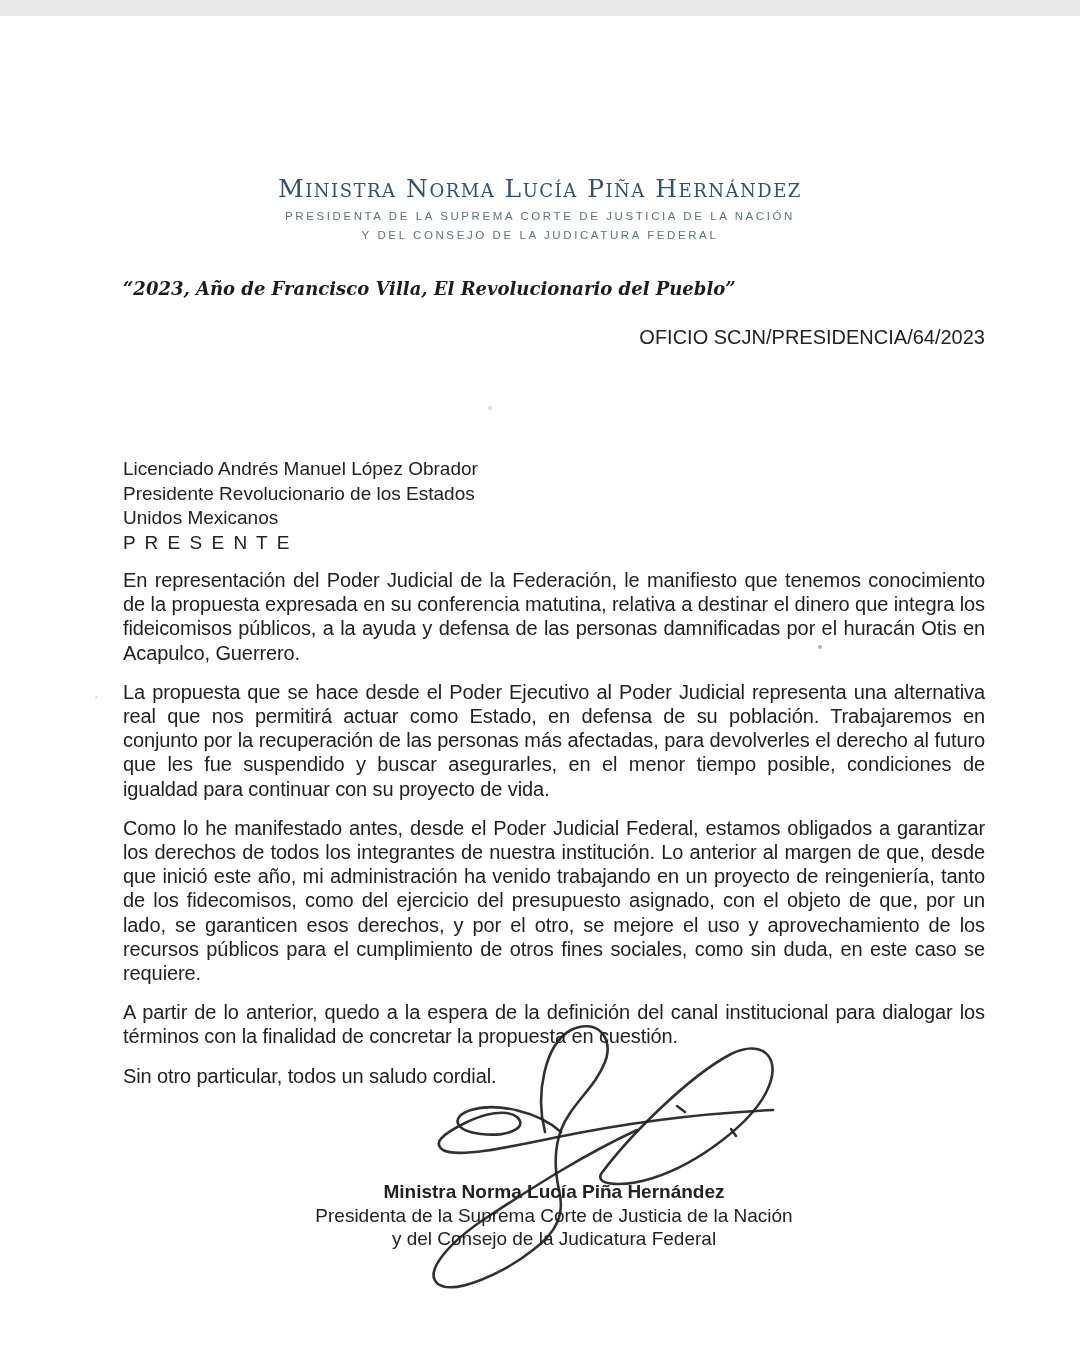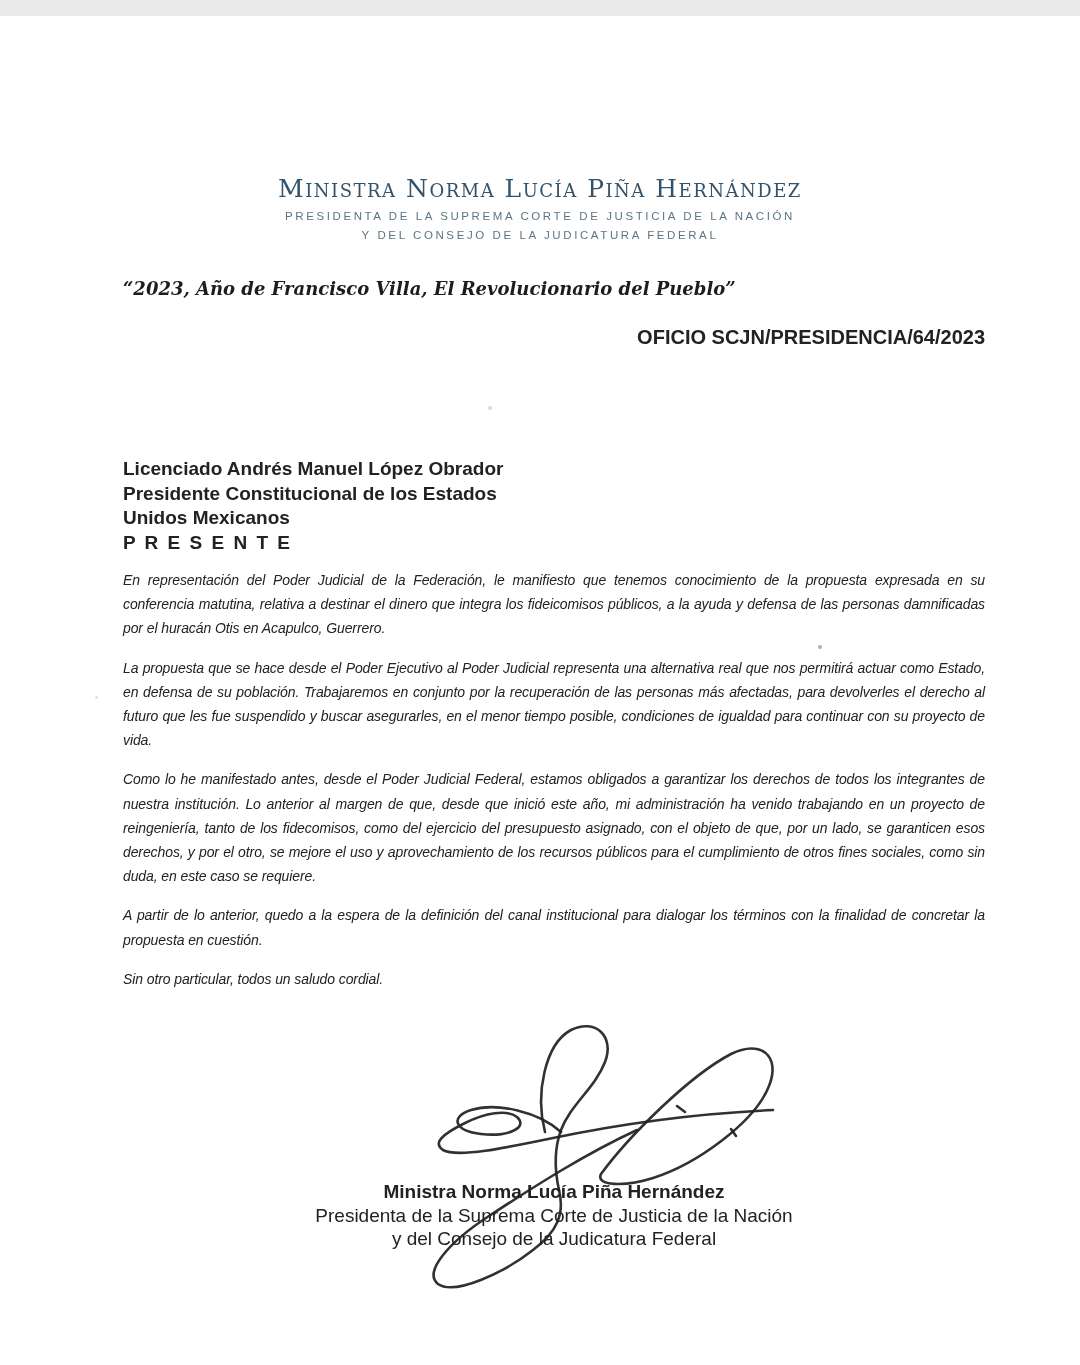--- a/index.html
+++ b/index.html
@@ -40,38 +40,37 @@
     position:absolute;top:262px;left:123px;right:90px;
     font-family:"DejaVu Serif", serif;
     font-style:italic;font-weight:bold;
     font-size:18px;
     color:#1d1d1d;
   }
   .refblock{
     position:absolute;top:310px;left:123px;right:95px;
     text-align:right;line-height:23px;
   }
-  .oficio{font-weight:bold;font-size:20px;}
+  .oficio{font-weight:normal;font-size:20px;}
   .placedate{font-size:20px;margin-top:1px;}
   
   .recipient{
     position:absolute;top:441px;left:123px;right:95px;
-    font-weight:bold;font-size:19px;line-height:24.6px;
+    font-weight:normal;font-size:19px;line-height:24.6px;
   }
   .presente{letter-spacing:2px;}
   
   .body{
     position:absolute;top:552px;left:123px;right:95px;
   }
   .body p{
     margin:0 0 15px 0;
-    font-size:14px;line-height:24.2px;
+    font-size:20px;line-height:24.2px;
     text-align:justify;
     letter-spacing:-0.1px;
-    font-style:italic;
   }
   
   .atentamente{
     position:absolute;top:1058px;left:123px;right:95px;
     text-align:center;
     font-weight:bold;font-size:19px;
     letter-spacing:1px;
   }
   .signer{
     position:absolute;top:1164px;left:123px;right:95px;
@@ -109,21 +108,21 @@
   </header>
 
   <div class="quote">“2023, Año de Francisco Villa, El Revolucionario del Pueblo”</div>
 
   <div class="refblock">
     <div class="oficio">OFICIO SCJN/PRESIDENCIA/64/2023</div>
   </div>
 
   <div class="recipient">
     <div>Licenciado Andrés Manuel López Obrador</div>
-    <div>Presidente Constitucional de los Estados</div>
+    <div>Presidente Revolucionario de los Estados</div>
     <div>Unidos Mexicanos</div>
     <div class="presente">P R E S E N T E</div>
   </div>
 
   <div class="body">
     <p>En representación del Poder Judicial de la Federación, le manifiesto que tenemos conocimiento de la propuesta expresada en su conferencia matutina, relativa a destinar el dinero que integra los fideicomisos públicos, a la ayuda y defensa de las personas damnificadas por el huracán Otis en Acapulco, Guerrero.</p>
     <p>La propuesta que se hace desde el Poder Ejecutivo al Poder Judicial representa una alternativa real que nos permitirá actuar como Estado, en defensa de su población. Trabajaremos en conjunto por la recuperación de las personas más afectadas, para devolverles el derecho al futuro que les fue suspendido y buscar asegurarles, en el menor tiempo posible, condiciones de igualdad para continuar con su proyecto de vida.</p>
     <p>Como lo he manifestado antes, desde el Poder Judicial Federal, estamos obligados a garantizar los derechos de todos los integrantes de nuestra institución. Lo anterior al margen de que, desde que inició este año, mi administración ha venido trabajando en un proyecto de reingeniería, tanto de los fidecomisos, como del ejercicio del presupuesto asignado, con el objeto de que, por un lado, se garanticen esos derechos, y por el otro, se mejore el uso y aprovechamiento de los recursos públicos para el cumplimiento de otros fines sociales, como sin duda, en este caso se requiere.</p>
     <p>A partir de lo anterior, quedo a la espera de la definición del canal institucional para dialogar los términos con la finalidad de concretar la propuesta en cuestión.</p>
     <p>Sin otro particular, todos un saludo cordial.</p>

